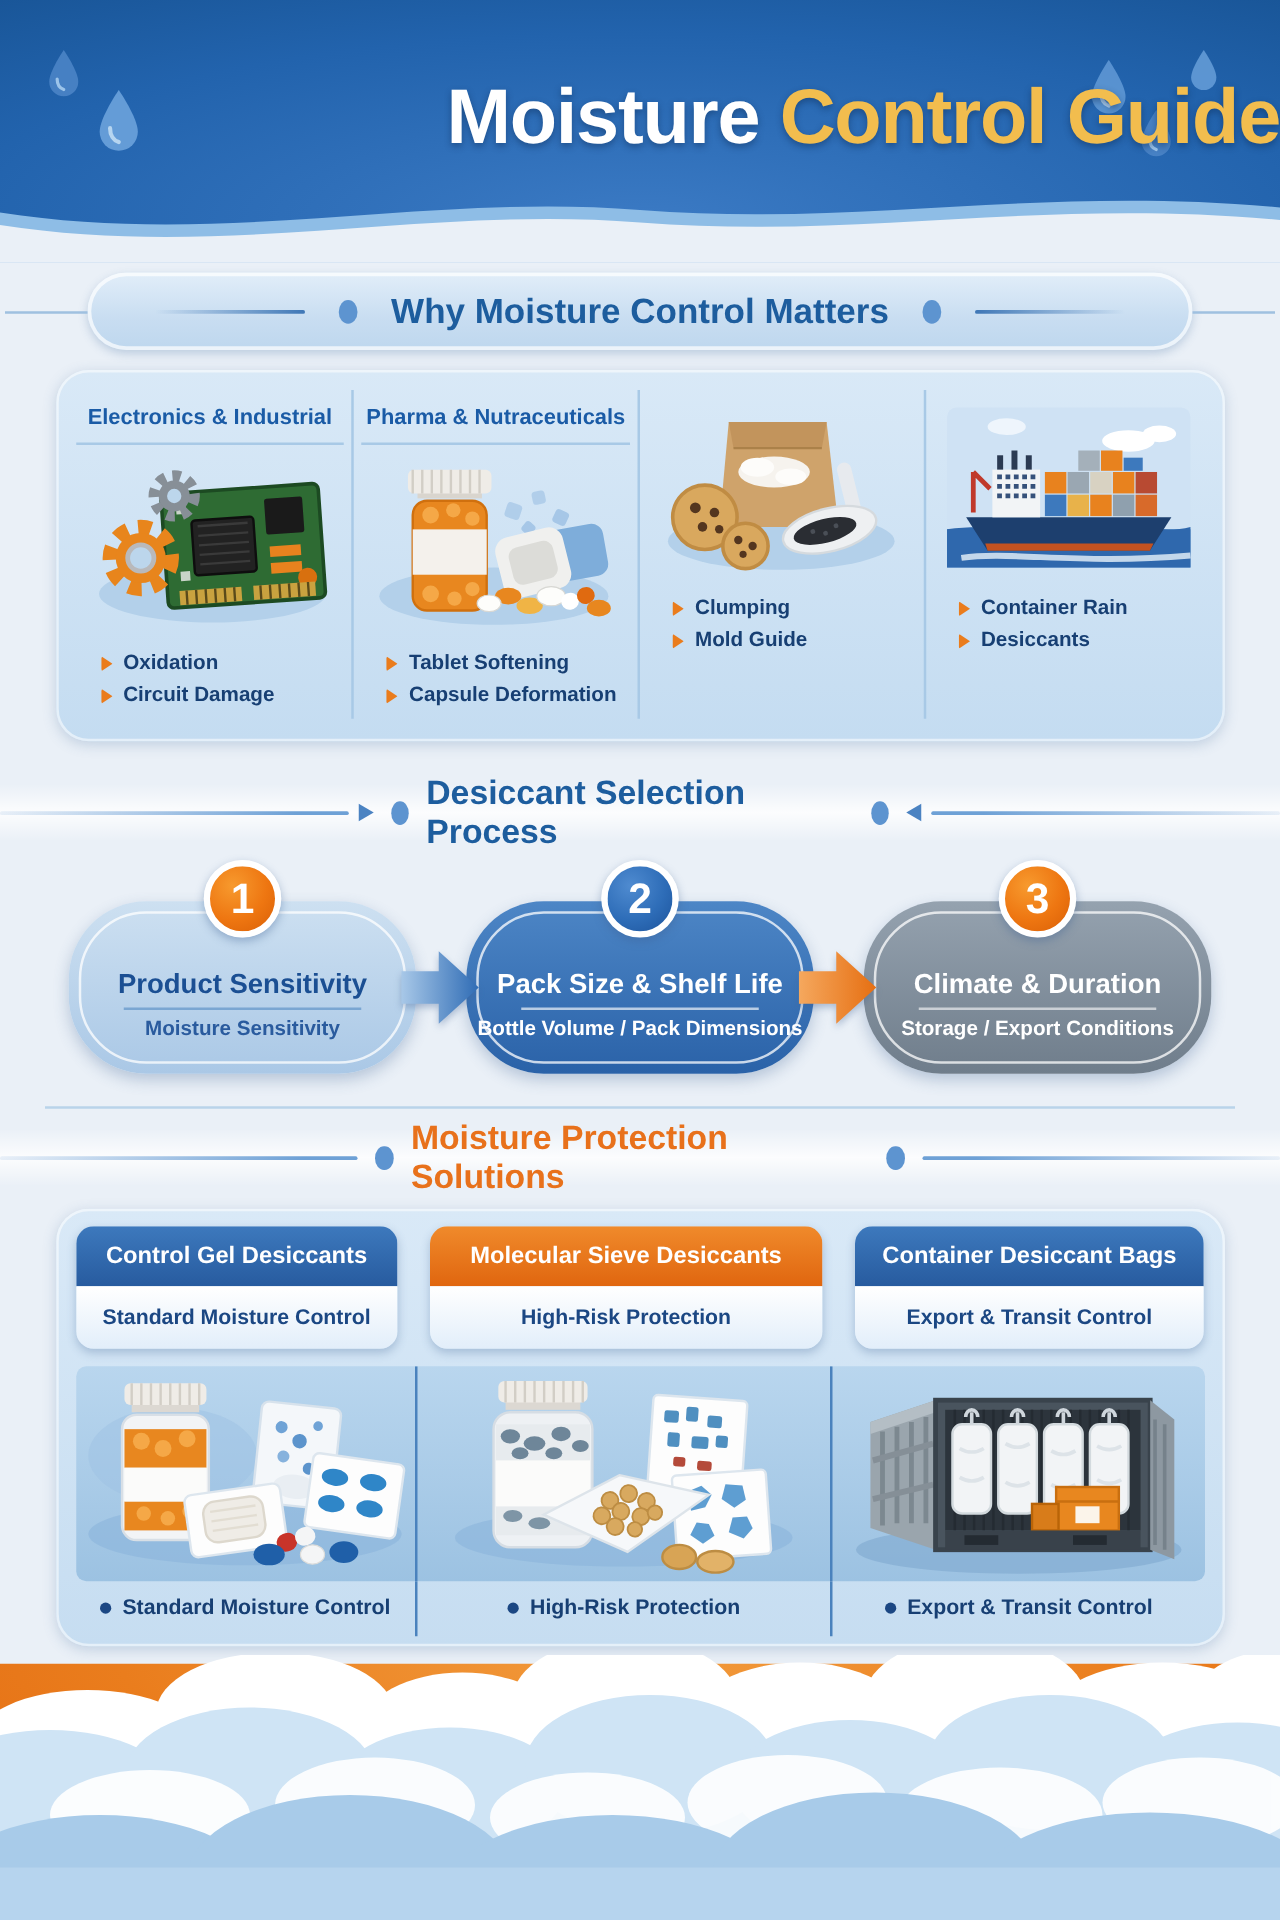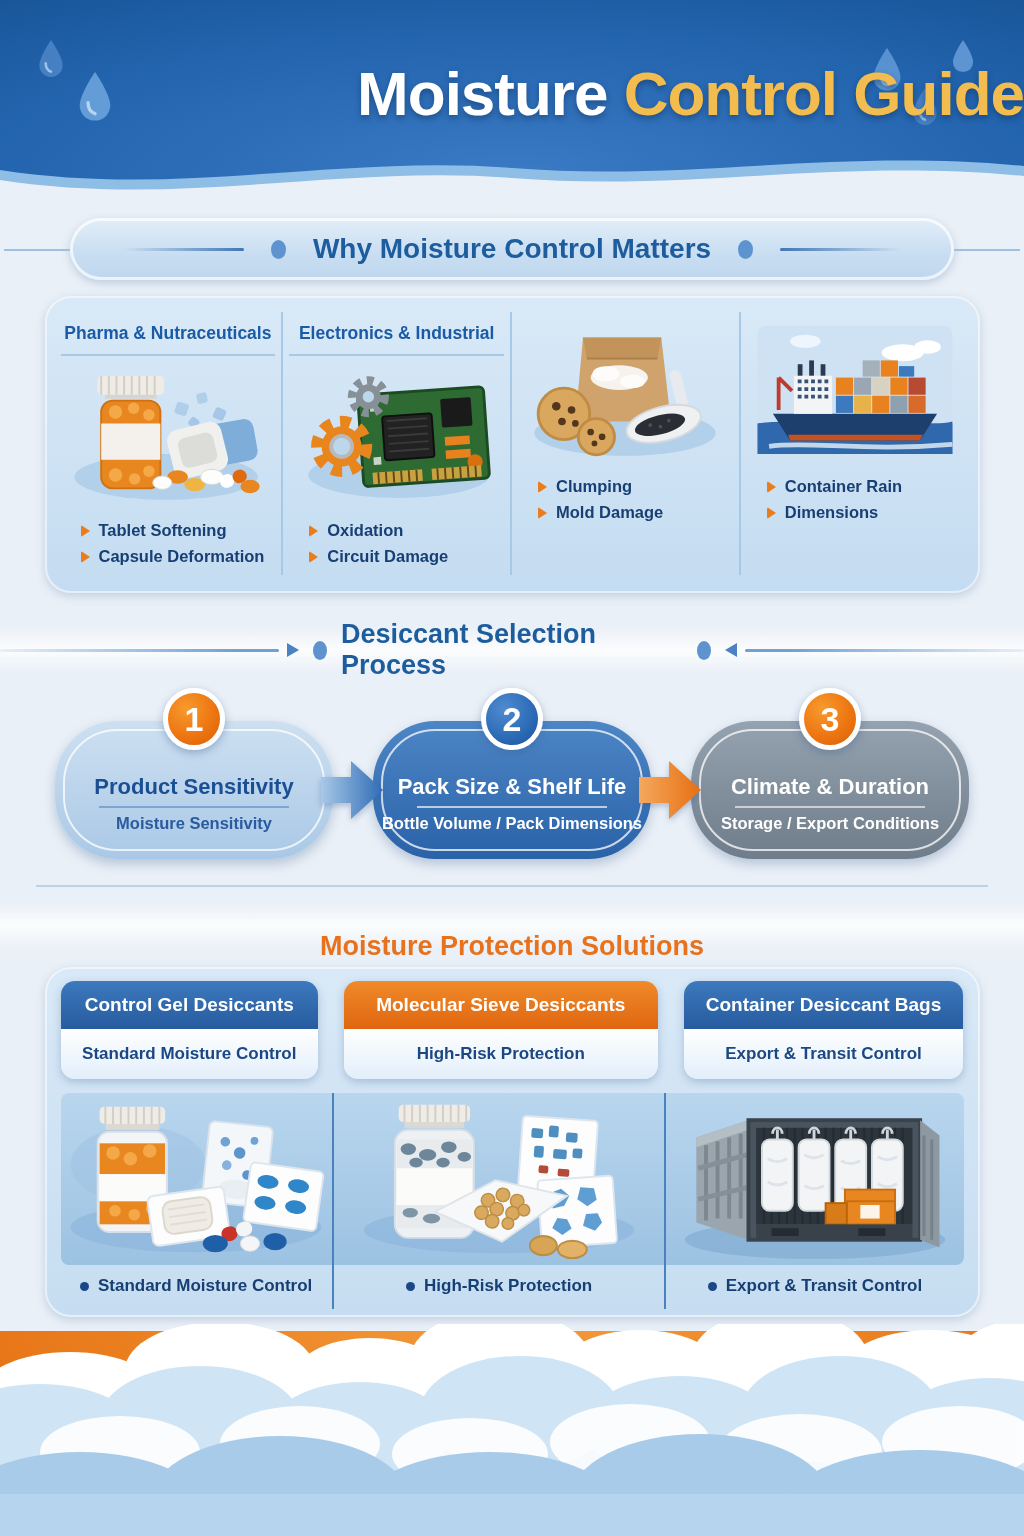--- a/index.html
+++ b/index.html
@@ -26,21 +26,21 @@
   .edge-line { position:absolute; top:50%; height:2px; width:66px; background:#9fc0e0; }
   .edge-line.l { left:-66px; } .edge-line.r { right:-66px; }
   .rule { height:3px; width:120px; border-radius:2px; }
   .rule.to-r { background:linear-gradient(90deg, rgba(100,145,200,0) 0%, #3f77b6 100%); }
   .rule.to-l { background:linear-gradient(270deg, rgba(100,145,200,0) 0%, #3f77b6 100%); }
   .dot { width:15px; height:19px; border-radius:50%; background:#5d94d0; }
   .sec-title { font-size:28px; font-weight:bold; color:#1d5d9e; }
 
   .band-header { position:relative; margin:34px auto 0; width:100%; height:46px;
     background:linear-gradient(180deg, rgba(255,255,255,0) 0%, rgba(255,255,255,.85) 50%, rgba(255,255,255,0) 100%);
-    display:flex; align-items:center; justify-content:space-between; gap:14px; }
+    display:flex; align-items:center; justify-content:flex-end; gap:14px; }
   .band-header .long-rule { height:3px; width:300px; border-radius:2px; }
   .lr-l { background:linear-gradient(90deg, rgba(120,165,215,.15), #6ea1d6 85%); }
   .lr-r { background:linear-gradient(270deg, rgba(120,165,215,.15), #6ea1d6 85%); }
   .tri-r { width:0; height:0; border-top:7px solid transparent; border-bottom:7px solid transparent; border-left:12px solid #4b83c2; margin-left:-6px; }
   .tri-l { width:0; height:0; border-top:7px solid transparent; border-bottom:7px solid transparent; border-right:12px solid #4b83c2; margin-right:-6px; }
   .sec-title.orange { color:#e8711b; }
   .sec-title.md { font-size:27px; }
 
   
   .why-panel { width:935px; margin:16px auto 0; border-radius:26px; padding:16px 10px 18px;
@@ -158,63 +158,20 @@
     <div class="rule to-r"></div>
     <div class="dot"></div>
     <div class="sec-title">Why Moisture Control Matters</div>
     <div class="dot"></div>
     <div class="rule to-l"></div>
     <div class="edge-line r"></div>
   </div>
 
   <div class="why-panel">
     <div class="why-grid">
-
-      <div class="why-col">
-        <div class="why-col-header">Pharma &amp; Nutraceuticals</div>
-        <div class="why-illus">
-          <svg width="210" height="146" viewBox="0 0 220 150">
-            <ellipse cx="108" cy="120" rx="96" ry="24" fill="#b3d0ea"></ellipse>
-            <g opacity=".8">
-                <rect x="118" y="42" width="13" height="13" rx="3" fill="#a9c9e8" transform="rotate(18 124 48)"></rect>
-                <rect x="140" y="32" width="11" height="11" rx="3" fill="#a9c9e8" transform="rotate(-12 145 37)"></rect>
-                <rect x="158" y="48" width="12" height="12" rx="3" fill="#9cc0e4" transform="rotate(25 164 54)"></rect>
-                <rect x="132" y="58" width="10" height="10" rx="3" fill="#9cc0e4" transform="rotate(40 137 63)"></rect>
-              </g>
-            <rect x="150" y="62" width="52" height="44" rx="10" fill="#7eadda" transform="rotate(-10 176 84)"></rect>
-            <rect x="112" y="66" width="58" height="52" rx="12" fill="#f0f0ee" transform="rotate(-14 141 92)"></rect>
-            <rect x="122" y="76" width="38" height="32" rx="8" fill="#dcdcd8" transform="rotate(-14 141 92)"></rect>
-            <rect x="40" y="40" width="62" height="92" rx="12" fill="#e8871f"></rect>
-            <rect x="40" y="40" width="62" height="92" rx="12" fill="none" stroke="#d0700e" stroke-width="2"></rect>
-            <circle cx="55" cy="52" r="7" fill="#f5a847"></circle>
-              <circle cx="74" cy="48" r="6" fill="#f5a847"></circle>
-              <circle cx="90" cy="55" r="6" fill="#f5a847"></circle>
-            <circle cx="55" cy="118" r="7" fill="#f5a847"></circle>
-              <circle cx="75" cy="122" r="6" fill="#f5a847"></circle>
-              <circle cx="90" cy="114" r="6" fill="#f5a847"></circle>
-            <rect x="40" y="64" width="62" height="38" fill="#f4f1ec"></rect>
-            <rect x="44" y="30" width="54" height="8" fill="#d9d5ce"></rect>
-            <rect x="36" y="14" width="70" height="20" rx="5" fill="#efece7"></rect>
-            <path d="M40 14v20 M48 14v20 M56 14v20 M64 14v20 M72 14v20 M80 14v20 M88 14v20 M96 14v20" stroke="#d2cec6" stroke-width="2"></path>
-            <ellipse cx="120" cy="120" rx="11" ry="7" fill="#e8871f"></ellipse>
-            <ellipse cx="104" cy="126" rx="10" ry="7" fill="#fdfdfb" stroke="#d8d8d4"></ellipse>
-            <ellipse cx="138" cy="128" rx="11" ry="7" fill="#f0b445"></ellipse>
-            <ellipse cx="156" cy="120" rx="12" ry="8" fill="#fdfdfb" stroke="#d8d8d4"></ellipse>
-            <g transform="rotate(-20 178 122)">
-                <rect x="164" y="115" width="15" height="14" rx="7" fill="#fff"></rect>
-                <rect x="178" y="115" width="15" height="14" rx="7" fill="#e06a10"></rect>
-              </g>
-            <ellipse cx="196" cy="130" rx="10" ry="7" fill="#e8871f"></ellipse>
-          </svg>
-        </div>
-        <div class="why-issues">
-          <div class="issue">Tablet Softening</div>
-          <div class="issue">Capsule Deformation</div>
-        </div>
-      </div>
 
       <div class="why-col">
         <div class="why-col-header">Electronics &amp; Industrial</div>
         <div class="why-illus">
           <svg width="210" height="146" viewBox="0 0 220 150">
             <ellipse cx="112" cy="118" rx="95" ry="24" fill="#b3d0ea"></ellipse>
             <g transform="rotate(-4 135 80)">
               <rect x="72" y="30" width="132" height="96" rx="5" fill="#2e6b33" stroke="#1c4a22" stroke-width="3"></rect>
               <rect x="96" y="54" width="52" height="46" rx="3" fill="#222" stroke="#0e0e0e" stroke-width="2"></rect>
               <path d="M101 59h42M101 67h42M101 75h42M101 83h42M101 91h42" stroke="#3a3a3a" stroke-width="2"></path>
@@ -232,20 +189,63 @@
             <circle cx="80" cy="36" r="13" fill="#878f97"></circle>
               <circle cx="80" cy="36" r="6" fill="#bcd6ec"></circle>
             <circle cx="52" cy="88" r="26" fill="none" stroke="#e8851c" stroke-width="12" stroke-dasharray="11 9"></circle>
             <circle cx="52" cy="88" r="21" fill="#e8851c"></circle>
               <circle cx="52" cy="88" r="11" fill="#bcd6ec" stroke="#b9b9bb" stroke-width="4"></circle>
           </svg>
         </div>
         <div class="why-issues">
           <div class="issue">Oxidation</div>
           <div class="issue">Circuit Damage</div>
+        </div>
+      </div>
+
+      <div class="why-col">
+        <div class="why-col-header">Pharma &amp; Nutraceuticals</div>
+        <div class="why-illus">
+          <svg width="210" height="146" viewBox="0 0 220 150">
+            <ellipse cx="108" cy="120" rx="96" ry="24" fill="#b3d0ea"></ellipse>
+            <g opacity=".8">
+                <rect x="118" y="42" width="13" height="13" rx="3" fill="#a9c9e8" transform="rotate(18 124 48)"></rect>
+                <rect x="140" y="32" width="11" height="11" rx="3" fill="#a9c9e8" transform="rotate(-12 145 37)"></rect>
+                <rect x="158" y="48" width="12" height="12" rx="3" fill="#9cc0e4" transform="rotate(25 164 54)"></rect>
+                <rect x="132" y="58" width="10" height="10" rx="3" fill="#9cc0e4" transform="rotate(40 137 63)"></rect>
+              </g>
+            <rect x="150" y="62" width="52" height="44" rx="10" fill="#7eadda" transform="rotate(-10 176 84)"></rect>
+            <rect x="112" y="66" width="58" height="52" rx="12" fill="#f0f0ee" transform="rotate(-14 141 92)"></rect>
+            <rect x="122" y="76" width="38" height="32" rx="8" fill="#dcdcd8" transform="rotate(-14 141 92)"></rect>
+            <rect x="40" y="40" width="62" height="92" rx="12" fill="#e8871f"></rect>
+            <rect x="40" y="40" width="62" height="92" rx="12" fill="none" stroke="#d0700e" stroke-width="2"></rect>
+            <circle cx="55" cy="52" r="7" fill="#f5a847"></circle>
+              <circle cx="74" cy="48" r="6" fill="#f5a847"></circle>
+              <circle cx="90" cy="55" r="6" fill="#f5a847"></circle>
+            <circle cx="55" cy="118" r="7" fill="#f5a847"></circle>
+              <circle cx="75" cy="122" r="6" fill="#f5a847"></circle>
+              <circle cx="90" cy="114" r="6" fill="#f5a847"></circle>
+            <rect x="40" y="64" width="62" height="38" fill="#f4f1ec"></rect>
+            <rect x="44" y="30" width="54" height="8" fill="#d9d5ce"></rect>
+            <rect x="36" y="14" width="70" height="20" rx="5" fill="#efece7"></rect>
+            <path d="M40 14v20 M48 14v20 M56 14v20 M64 14v20 M72 14v20 M80 14v20 M88 14v20 M96 14v20" stroke="#d2cec6" stroke-width="2"></path>
+            <ellipse cx="120" cy="120" rx="11" ry="7" fill="#e8871f"></ellipse>
+            <ellipse cx="104" cy="126" rx="10" ry="7" fill="#fdfdfb" stroke="#d8d8d4"></ellipse>
+            <ellipse cx="138" cy="128" rx="11" ry="7" fill="#f0b445"></ellipse>
+            <ellipse cx="156" cy="120" rx="12" ry="8" fill="#fdfdfb" stroke="#d8d8d4"></ellipse>
+            <g transform="rotate(-20 178 122)">
+                <rect x="164" y="115" width="15" height="14" rx="7" fill="#fff"></rect>
+                <rect x="178" y="115" width="15" height="14" rx="7" fill="#e06a10"></rect>
+              </g>
+            <ellipse cx="196" cy="130" rx="10" ry="7" fill="#e8871f"></ellipse>
+          </svg>
+        </div>
+        <div class="why-issues">
+          <div class="issue">Tablet Softening</div>
+          <div class="issue">Capsule Deformation</div>
         </div>
       </div>
 
       <div class="why-col">
         <div class="why-illus">
           <svg width="210" height="146" viewBox="0 0 220 150">
             <ellipse cx="110" cy="120" rx="95" ry="24" fill="#b3d0ea"></ellipse>
             <path d="M66 20 L148 20 L158 108 L58 108 Z" fill="#cfa36b"></path>
             <path d="M66 20 L148 20 L144 42 L70 42 Z" fill="#c2945c"></path>
             <path d="M70 42 L144 42" stroke="#ab8149" stroke-width="2"></path>
@@ -266,21 +266,21 @@
               <circle cx="44" cy="108" r="4" fill="#54361f"></circle>
               <circle cx="58" cy="110" r="3.5" fill="#54361f"></circle>
             <circle cx="80" cy="124" r="19" fill="#d9a85e" stroke="#c08c43" stroke-width="3"></circle>
             <circle cx="74" cy="119" r="3.5" fill="#54361f"></circle>
               <circle cx="86" cy="124" r="3.5" fill="#54361f"></circle>
               <circle cx="78" cy="131" r="3" fill="#54361f"></circle>
           </svg>
         </div>
         <div class="why-issues">
           <div class="issue">Clumping</div>
-          <div class="issue">Mold Damage</div>
+          <div class="issue">Mold Guide</div>
         </div>
       </div>
 
       <div class="why-col">
         <div class="why-illus">
           <svg width="210" height="146" viewBox="0 0 220 150">
             <rect x="8" y="8" width="204" height="134" rx="8" fill="#cfe2f4"></rect>
             <ellipse cx="160" cy="36" rx="22" ry="9" fill="#fff"></ellipse>
               <ellipse cx="186" cy="30" rx="14" ry="7" fill="#fff"></ellipse>
             <ellipse cx="58" cy="24" rx="16" ry="7" fill="#eef5fc"></ellipse>
@@ -307,21 +307,21 @@
                 <rect x="166" y="81" width="18" height="18" fill="#d86a2a"></rect>
               <rect x="118" y="44" width="18" height="17" fill="#a4b0ba"></rect>
                 <rect x="137" y="44" width="18" height="17" fill="#e8821e"></rect>
                 <rect x="156" y="50" width="16" height="11" fill="#3d79bd"></rect>
             </g>
             <path d="M20 134 C 60 128 120 140 212 132" stroke="#e9f2fa" stroke-width="5" fill="none" opacity=".8"></path>
           </svg>
         </div>
         <div class="why-issues">
           <div class="issue">Container Rain</div>
-          <div class="issue">Dimensions</div>
+          <div class="issue">Desiccants</div>
         </div>
       </div>
 
     </div>
   </div>
 
   <div class="band-header">
     <div class="long-rule lr-l"></div>
     <div class="tri-r"></div>
     <div class="dot"></div>
@@ -365,21 +365,21 @@
     <div class="step-card card-3">
       <div class="step-badge badge-orange">3</div>
       <div class="step-title">Climate &amp; Duration</div>
       <div class="step-hr"></div>
       <div class="step-sub">Storage / Export Conditions</div>
     </div>
   </div>
 
   <div class="divider"></div>
 
-  <div class="band-header" style="margin-top:16px;flex-direction:column;">
+  <div class="band-header" style="margin-top:16px;">
     <div class="long-rule lr-l"></div>
     <div class="dot"></div>
     <div class="sec-title md orange">Moisture Protection Solutions</div>
     <div class="dot"></div>
     <div class="long-rule lr-r"></div>
   </div>
 
   <div class="sol-panel">
     <div class="sol-cols sol-cards">
       <div class="sol-card">

